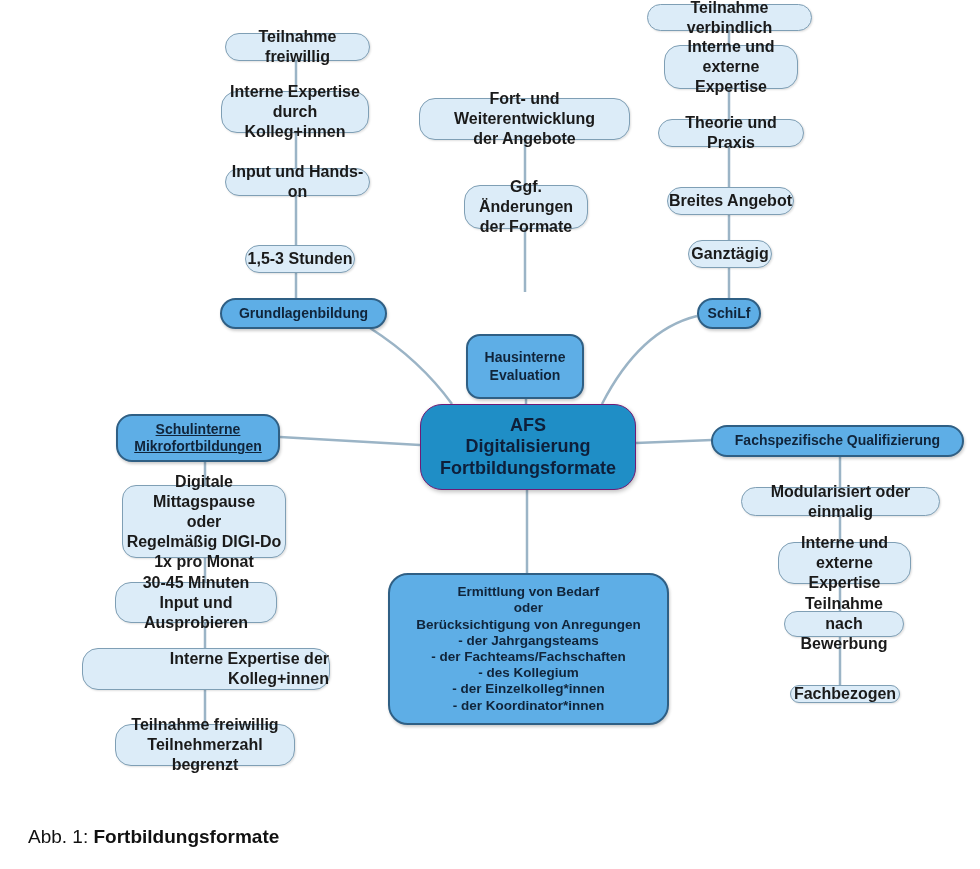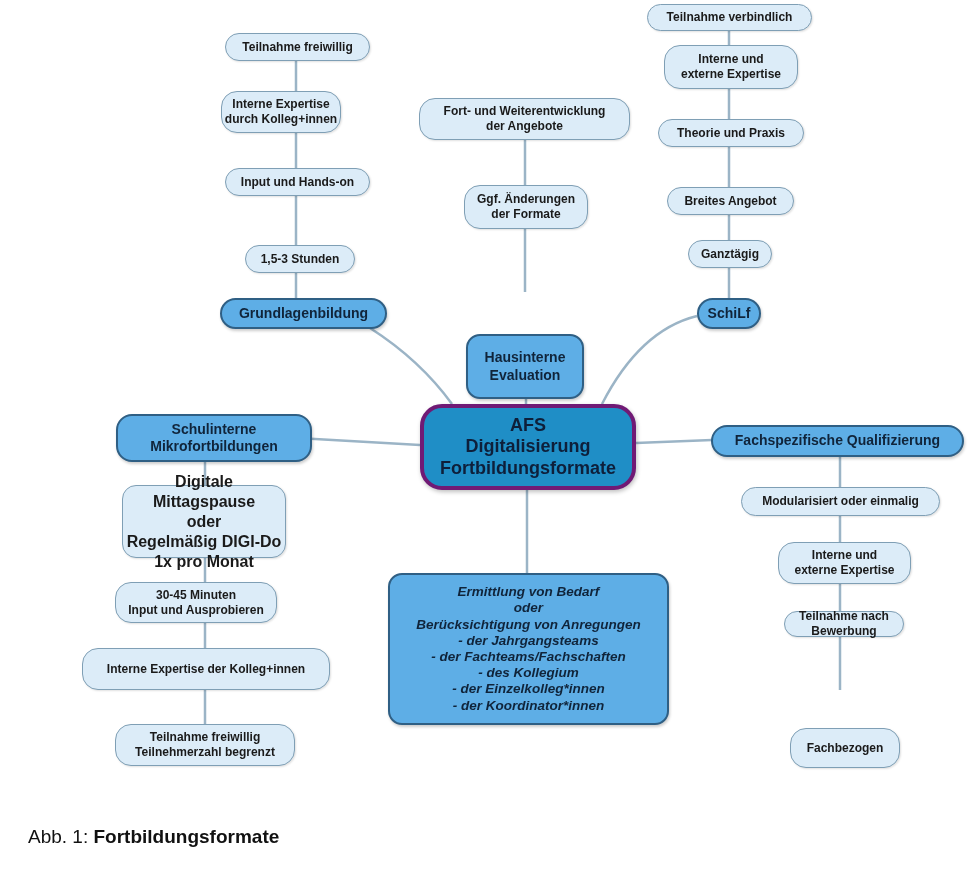--- a/index.html
+++ b/index.html
@@ -3,27 +3,27 @@
 <meta charset="utf-8">
 <style>
   html, body { margin:0; padding:0; background:#ffffff; }
   body { width:980px; height:869px; position:relative; overflow:hidden;
          font-family:"Liberation Sans", sans-serif; }
   #lines { position:absolute; left:0; top:0; width:980px; height:869px; }
   .node { position:absolute; box-sizing:border-box; display:flex; align-items:center;
           justify-content:center; text-align:center; font-weight:bold; color:#1a1a1a;
           white-space:pre-line; line-height:1.25; }
   .leaf { background:#dcecf8; border:1.5px solid #7f9fb5; border-radius:16px;
-          font-size:12px; box-shadow:1px 1px 2px rgba(0,0,0,0.12); }
+          font-size:16px; box-shadow:1px 1px 2px rgba(0,0,0,0.12); }
   .branch { background:#5eaee6; border:2px solid #2f5f84; border-radius:16px;
             font-size:14px; color:#10243a; box-shadow:1px 2px 3px rgba(0,0,0,0.2); }
-  .center { background:#1f8ec6; border:4px solid #701a75; border-radius:22px;
+  .center { background:#1f8ec6; border:1px solid #701a75; border-radius:22px;
             font-size:18px; color:#0e1f3a; line-height:1.2; box-shadow:1px 2px 4px rgba(0,0,0,0.25); }
-  .bigbox { background:#5eaee6; border:2px solid #2f5f84; border-radius:14px;
-            font-size:13.5px; color:#10243a; line-height:1.2; box-shadow:1px 2px 3px rgba(0,0,0,0.2);font-style:italic; }
+  .bigbox { background:#5eaee6; border:2px solid #2f5f84; border-radius:20px;
+            font-size:13.5px; color:#10243a; line-height:1.2; box-shadow:1px 2px 3px rgba(0,0,0,0.2); }
   .caption { position:absolute; left:28px; top:826px; font-size:19px; color:#111;
              font-family:"Liberation Sans", sans-serif; }
   .caption b { font-weight:bold; }
 </style>
 </head>
 <body>
 
 <svg id="lines" xmlns="http://www.w3.org/2000/svg">
   <g fill="none" stroke="#9bb4c6" stroke-width="2.5">
 
@@ -40,42 +40,42 @@
     <path d="M370 328 Q420 360 452 404"></path>
     <line x1="526" y1="336" x2="526" y2="404"></line>
     <path d="M697 316 Q640 330 602 404"></path>
     <line x1="280" y1="437" x2="420" y2="445"></line>
     <line x1="636" y1="443" x2="712" y2="440"></line>
     <line x1="527" y1="490" x2="527" y2="574"></line>
   </g>
 </svg>
 
 <div class="node leaf" style="left:225px;top:33px;width:145px;height:28px;">Teilnahme freiwillig</div>
-<div class="node leaf" style="left:221px;top:91px;width:120px;height:42px;">Interne Expertise
+<div class="node leaf" style="left:221px;top:91px;width:148px;height:42px;">Interne Expertise
 durch Kolleg+innen</div>
 <div class="node leaf" style="left:225px;top:168px;width:145px;height:28px;">Input und Hands-on</div>
 <div class="node leaf" style="left:245px;top:245px;width:110px;height:28px;">1,5-3 Stunden</div>
 <div class="node branch" style="left:220px;top:298px;width:167px;height:31px;">Grundlagenbildung</div>
 
 <div class="node leaf" style="left:419px;top:98px;width:211px;height:42px;">Fort- und Weiterentwicklung
 der Angebote</div>
 <div class="node leaf" style="left:464px;top:185px;width:124px;height:44px;">Ggf. Änderungen
 der Formate</div>
 <div class="node branch" style="left:466px;top:290px;width:118px;height:65px;border-radius:14px;margin-top:44px;">Hausinterne
 Evaluation</div>
 
 <div class="node leaf" style="left:647px;top:4px;width:165px;height:27px;">Teilnahme verbindlich</div>
 <div class="node leaf" style="left:664px;top:45px;width:134px;height:44px;">Interne und
 externe Expertise</div>
 <div class="node leaf" style="left:658px;top:119px;width:146px;height:28px;">Theorie und Praxis</div>
 <div class="node leaf" style="left:667px;top:187px;width:127px;height:28px;">Breites Angebot</div>
 <div class="node leaf" style="left:688px;top:240px;width:84px;height:28px;">Ganztägig</div>
 <div class="node branch" style="left:697px;top:298px;width:64px;height:31px;">SchiLf</div>
 
-<div class="node branch" style="left:116px;top:414px;width:196px;height:48px;">Schulinterne
+<div class="node branch" style="left:116px;top:414px;width:164px;height:48px;text-decoration:underline;">Schulinterne
 Mikrofortbildungen</div>
 <div class="node leaf" style="left:122px;top:485px;width:164px;height:73px;font-size:16px;border-radius:14px;">Digitale Mittagspause
 oder
 Regelmäßig DIGI-Do
 1x pro Monat</div>
 <div class="node leaf" style="left:115px;top:582px;width:162px;height:41px;">30-45 Minuten
 Input und Ausprobieren</div>
 <div class="node leaf" style="left:82px;top:648px;width:248px;height:42px;text-align:right;">Interne Expertise der Kolleg+innen</div>
 <div class="node leaf" style="left:115px;top:724px;width:180px;height:42px;">Teilnahme freiwillig
 Teilnehmerzahl begrenzt</div>
@@ -92,15 +92,15 @@
 - des Kollegium
 - der Einzelkolleg*innen
 - der Koordinator*innen</div>
 
 <div class="node branch" style="left:711px;top:425px;width:253px;height:32px;">Fachspezifische Qualifizierung</div>
 <div class="node leaf" style="left:741px;top:487px;width:199px;height:29px;">Modularisiert oder einmalig</div>
 <div class="node leaf" style="left:778px;top:542px;width:133px;height:42px;">Interne und
 externe Expertise</div>
 <div class="node leaf" style="left:784px;top:611px;width:120px;height:26px;">Teilnahme nach
 Bewerbung</div>
-<div class="node leaf" style="left:790px;top:685px;width:110px;height:40px;margin-top:43px;">Fachbezogen</div>
+<div class="node leaf" style="left:790px;top:685px;width:110px;height:18px;">Fachbezogen</div>
 
 <div class="caption"><span>Abb. 1: </span><b>Fortbildungsformate</b></div>
 
 </body></html>

